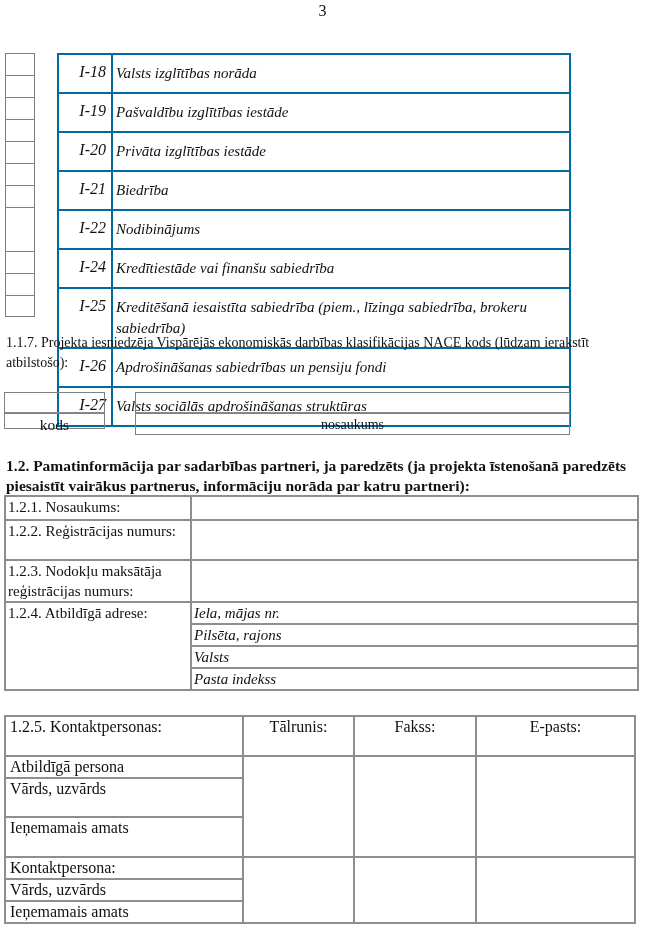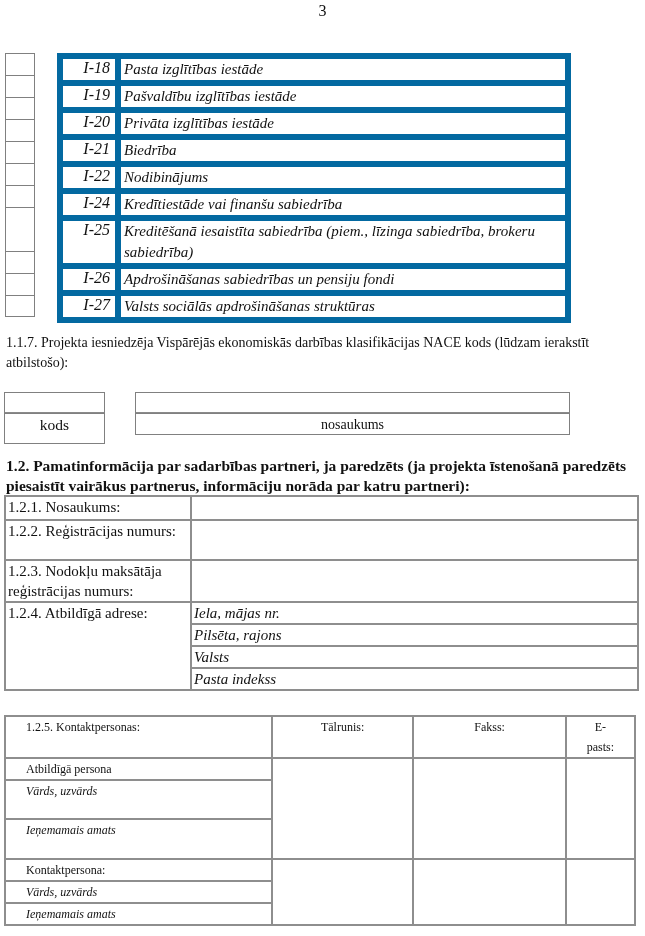--- a/index.html
+++ b/index.html
@@ -10,44 +10,44 @@
 
   
   .cb-col { left: 5px; top: 53px; width: 30px; }
   .cb { box-sizing: border-box; width: 30px; height: 22px; border: 1px solid #808080; border-bottom: none; background: #fff; }
   .cb.tall { height: 44px; }
   .cb:last-child { border-bottom: 1px solid #808080; }
 
   
   table { border-collapse: collapse; }
   .inst { left: 57px; top: 53px; width: 514px; }
-  .inst td { border: 6px solid #0369a1; padding: 0 3px; height: 18px; line-height: 18px; font-style: italic; font-size: 15px; vertical-align: top; }
+  .inst td { border: 2px solid #0369a1; padding: 8px 3px; height: 18px; line-height: 18px; font-style: italic; font-size: 15px; vertical-align: top; }
   .inst td.code { width: 44px; text-align: right; padding-right: 5px; font-size: 16px; }
   .inst td.lbl { line-height: 21px; }
 
   .nace-text { left: 6px; top: 333px; width: 630px; font-size: 14px; line-height: 20px; }
 
   .nace-box { border: 1px solid #808080; box-sizing: border-box; }
   .nace-kods-top { left: 4px; top: 392px; width: 101px; height: 22px; }
-  .nace-kods-bot { left: 4px; top: 413px; width: 101px; height: 31px; text-align: center; line-height: 21px; font-size: 15.5px; }
+  .nace-kods-bot { left: 4px; top: 413px; width: 101px; height: 16px; text-align: center; line-height: 21px; font-size: 15.5px; }
   .nace-nos-top { left: 135px; top: 392px; width: 435px; height: 22px; }
   .nace-nos-bot { left: 135px; top: 413px; width: 435px; height: 22px; text-align: center; line-height: 21px; font-size: 14px; }
   .nace-box.top { border-bottom: 2px solid #8a8a8a; }
 
   .sec-head { left: 6px; top: 456px; width: 636px; font-weight: bold; font-size: 15.5px; line-height: 20px; }
 
   .partner { left: 4px; top: 495px; width: 635px; }
   .partner td { border: 2px solid #8e8e8e; padding: 0 2px; vertical-align: top; font-size: 15px; line-height: 20px; }
   .partner td.k { width: 180px; }
   .partner td.it { font-style: italic; }
 
   .contact { left: 4px; top: 715px; width: 632px; }
-  .contact td { border: 2px solid #8e8e8e; padding: 0 20px; vertical-align: top; font-size: 12px; line-height: 20px; }
+  .contact td { border: 2px solid #8e8e8e; padding: 0 4px; vertical-align: top; font-size: 16px; line-height: 20px; }
   .contact td.hc { text-align: center; }
-  .contact td.it { font-style: italic; }
+  .contact td.it { }
 </style>
 </head>
 <body>
 
 <div class="abs page-num">3</div>
 
 <div class="abs cb-col">
   <div class="cb"></div>
   <div class="cb"></div>
   <div class="cb"></div>
@@ -58,21 +58,21 @@
   <div class="cb tall"></div>
   <div class="cb"></div>
   <div class="cb"></div>
   <div class="cb"></div>
 </div>
 
 <table class="abs inst">
   <tbody>
       <tr>
         <td class="code">I-18</td>
-        <td class="lbl">Pasta izglītības iestāde</td>
+        <td class="lbl">Valsts izglītības norāda</td>
       </tr>
   <tr>
         <td class="code">I-19</td>
         <td class="lbl">Pašvaldību izglītības iestāde</td>
       </tr>
   <tr>
         <td class="code">I-20</td>
         <td class="lbl">Privāta izglītības iestāde</td>
       </tr>
   <tr>

